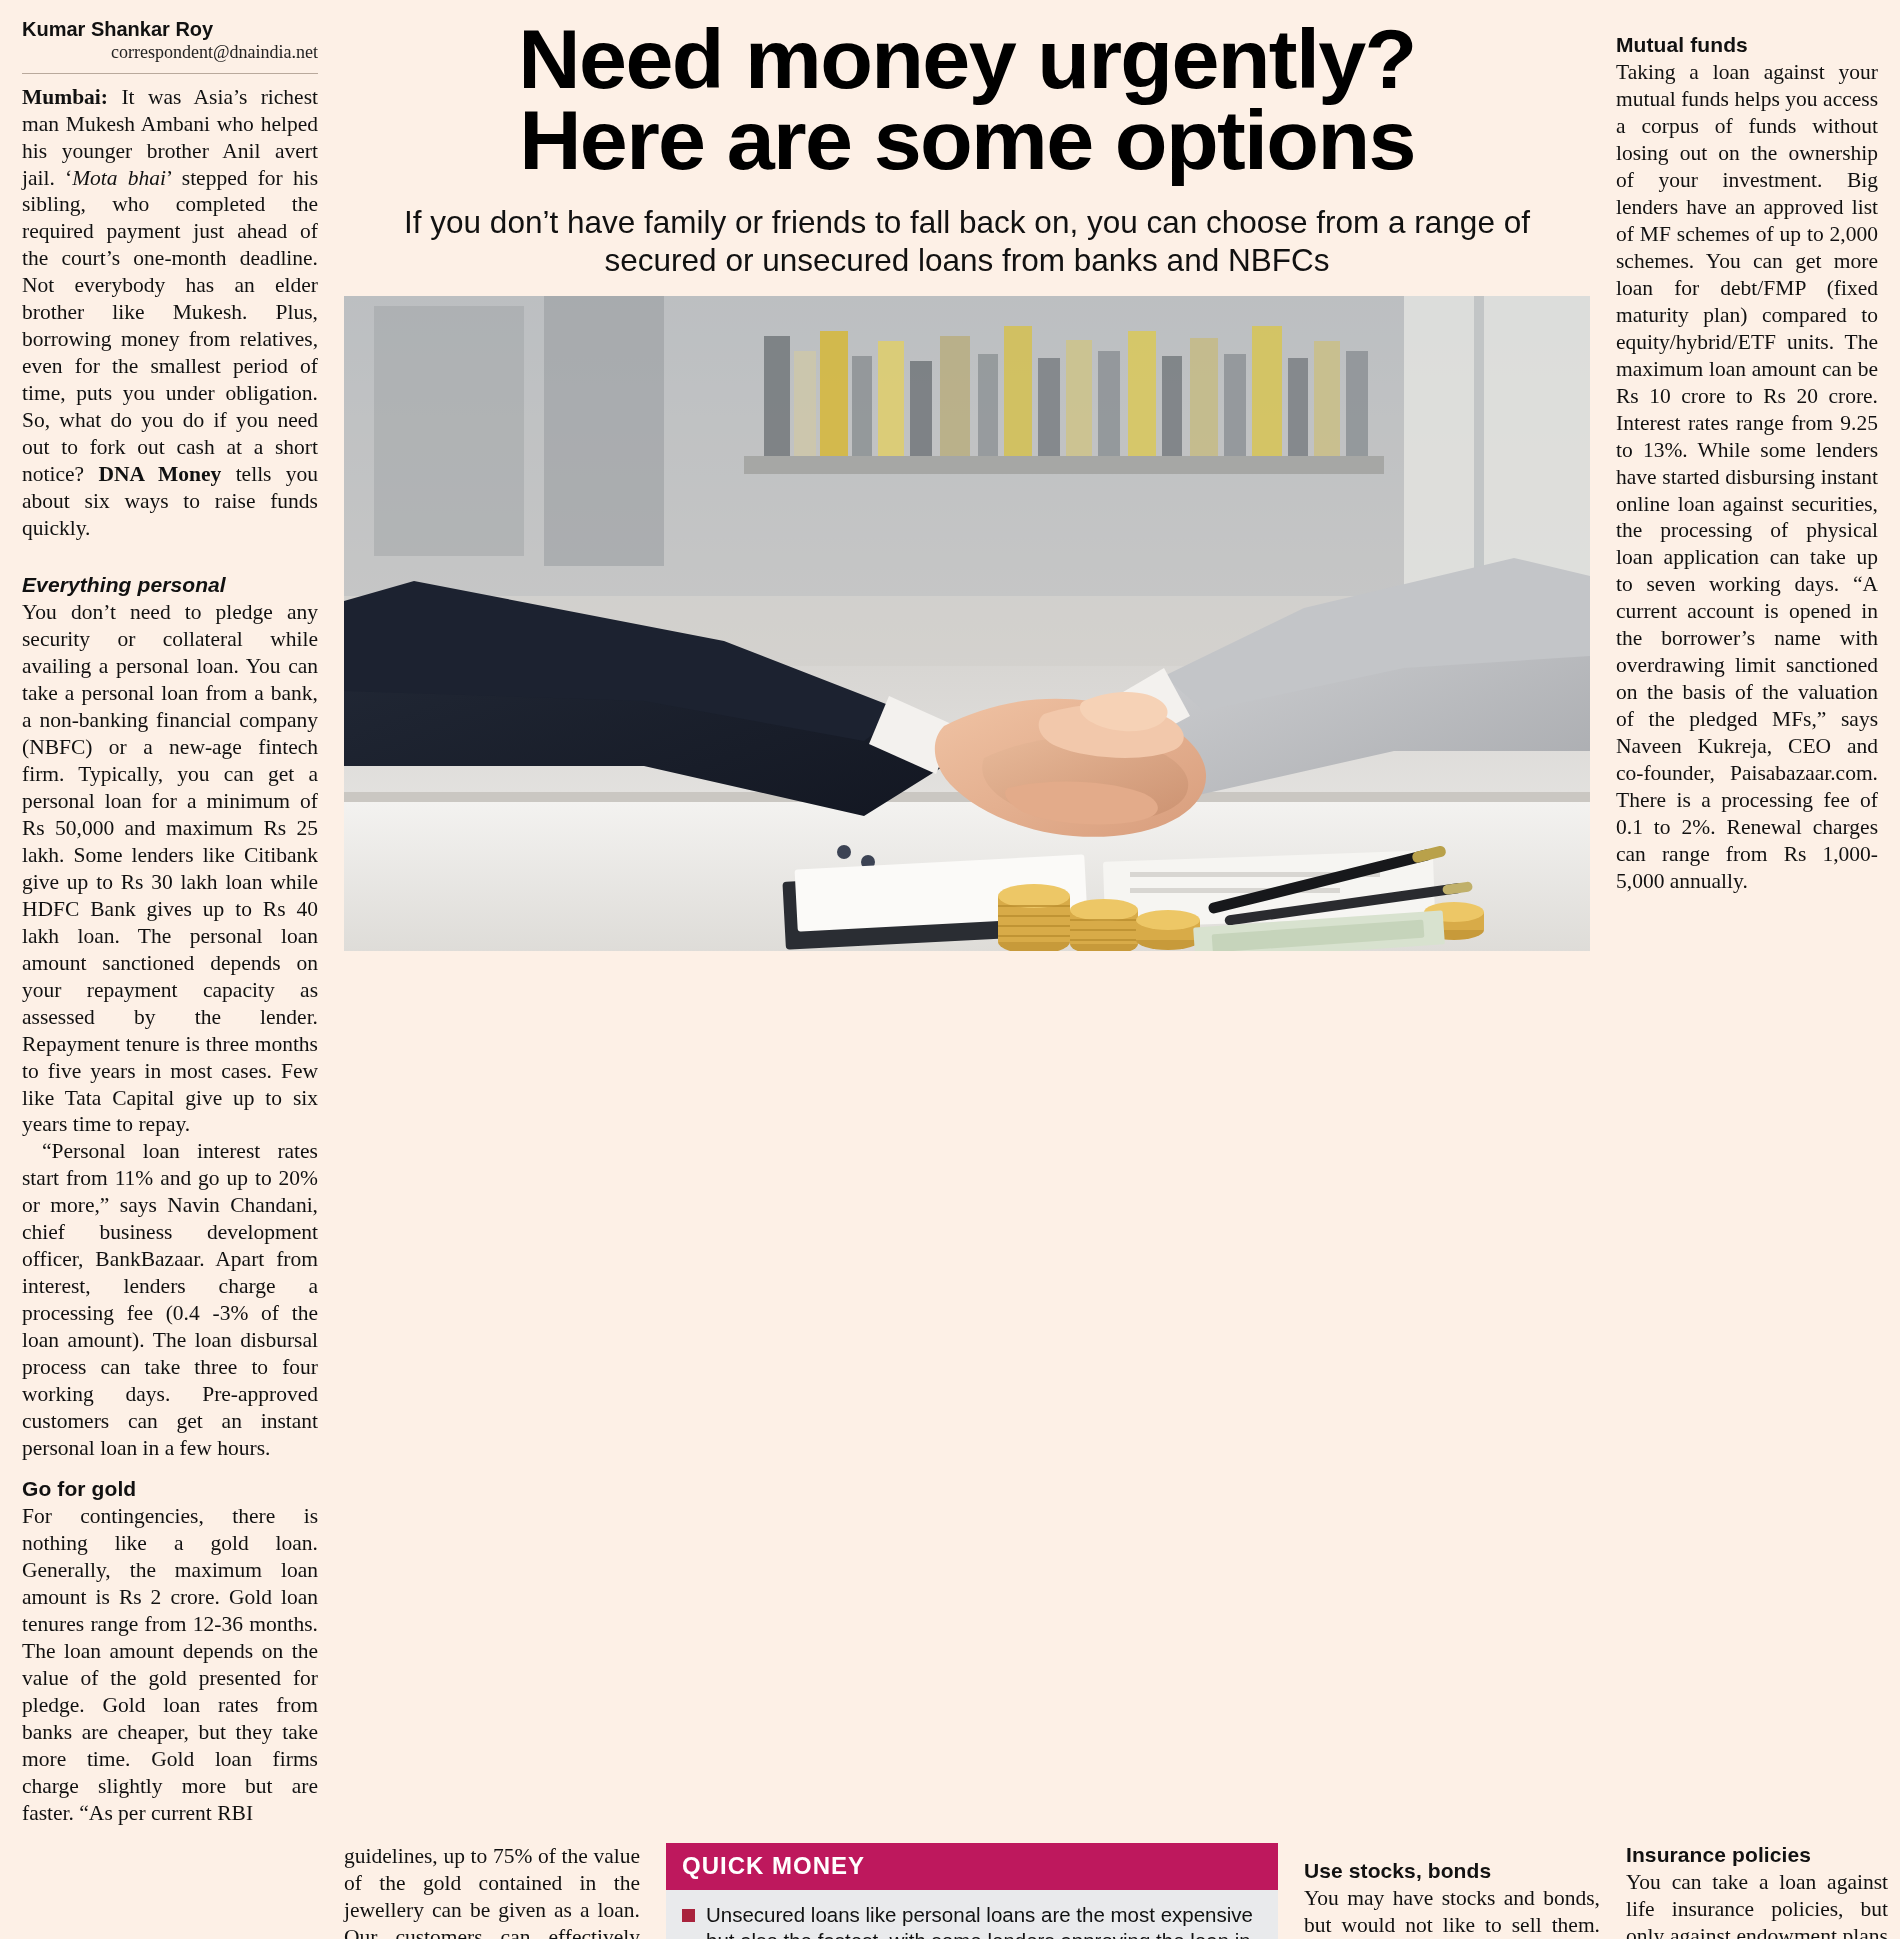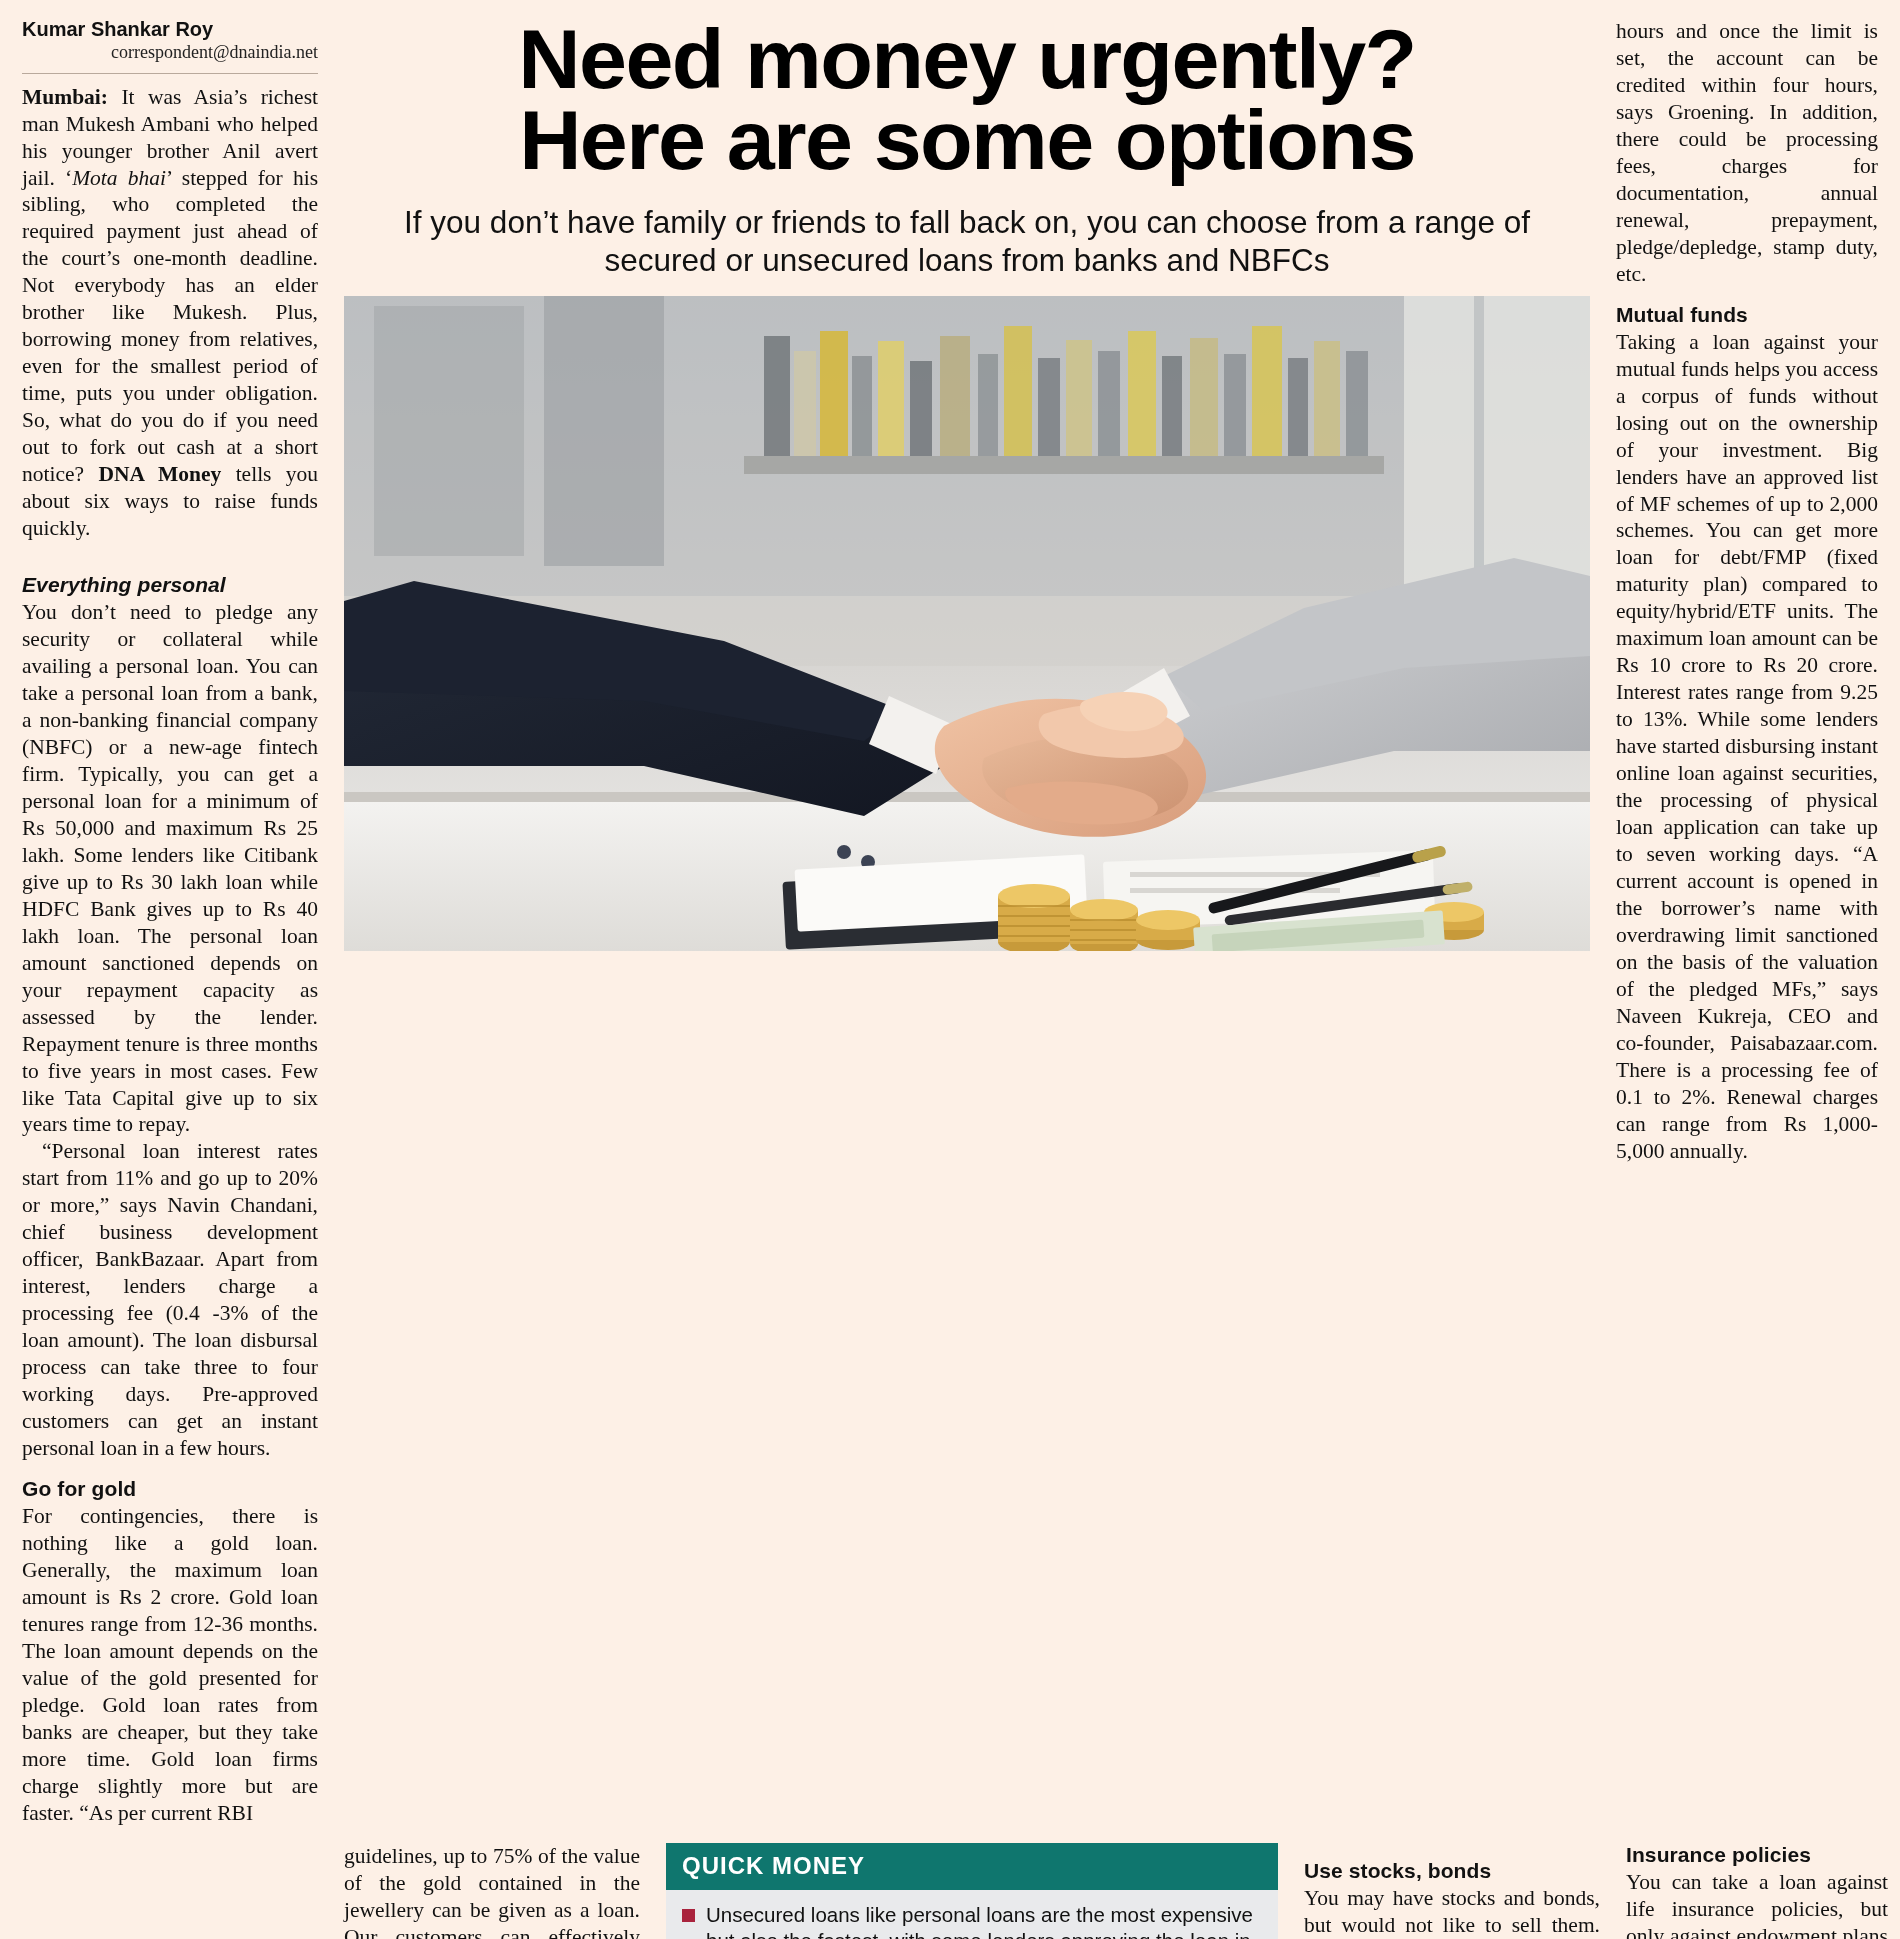--- a/index.html
+++ b/index.html
@@ -119,21 +119,21 @@
   .lw-right { width: 296px; flex: 0 0 296px; }
   .lw-far { width: 262px; flex: 0 0 262px; }
 
   
   .quick-box {
     background: #e9eaec;
     width: 100%;
     box-sizing: border-box;
   }
   .quick-head {
-    background: #0f766e;
+    background: #be185d;
     color: #fff;
     font-family: "Liberation Sans", sans-serif;
     font-weight: bold;
     font-size: 24px;
     letter-spacing: 1px;
     padding: 9px 14px 10px 16px;
   }
   .quick-body { padding: 12px 16px 14px 16px; }
   .qitem {
     display: flex;
@@ -317,21 +317,20 @@
 
           <g transform="rotate(-4 960 640)">
             <rect x="850" y="624" width="250" height="34" rx="2" fill="#d8e2cf"></rect>
             <rect x="868" y="632" width="212" height="18" rx="2" fill="#c6d4bb"></rect>
           </g>
         </svg>
       </div>
     </div>
 
     <div class="col-right">
-      <p class="body">hours and once the limit is set, the account can be credited within four hours, says Groening. In addition, there could be processing fees, charges for documentation, annual renewal, prepayment, pledge/depledge, stamp duty, etc.</p>
 
       <h3 class="sub">Mutual funds</h3>
       <p class="body">Taking a loan against your mutual funds helps you access a corpus of funds without losing out on the ownership of your investment. Big lenders have an approved list of MF schemes of up to 2,000 schemes. You can get more loan for debt/FMP (fixed maturity plan) compared to equity/hybrid/ETF units. The maximum loan amount can be Rs 10 crore to Rs 20 crore. Interest rates range from 9.25 to 13%. While some lenders have started disbursing instant online loan against securities, the processing of physical loan application can take up to seven working days. “A current account is opened in the borrower’s name with overdrawing limit sanctioned on the basis of the valuation of the pledged MFs,” says Naveen Kukreja, CEO and co-founder, Paisabazaar.com. There is a processing fee of 0.1 to 2%. Renewal charges can range from Rs 1,000-5,000 annually.</p>
     </div>
   </div>
 
   <div class="lower-region">
 
     <div class="lw-col" style="visibility:hidden;"></div>
 

